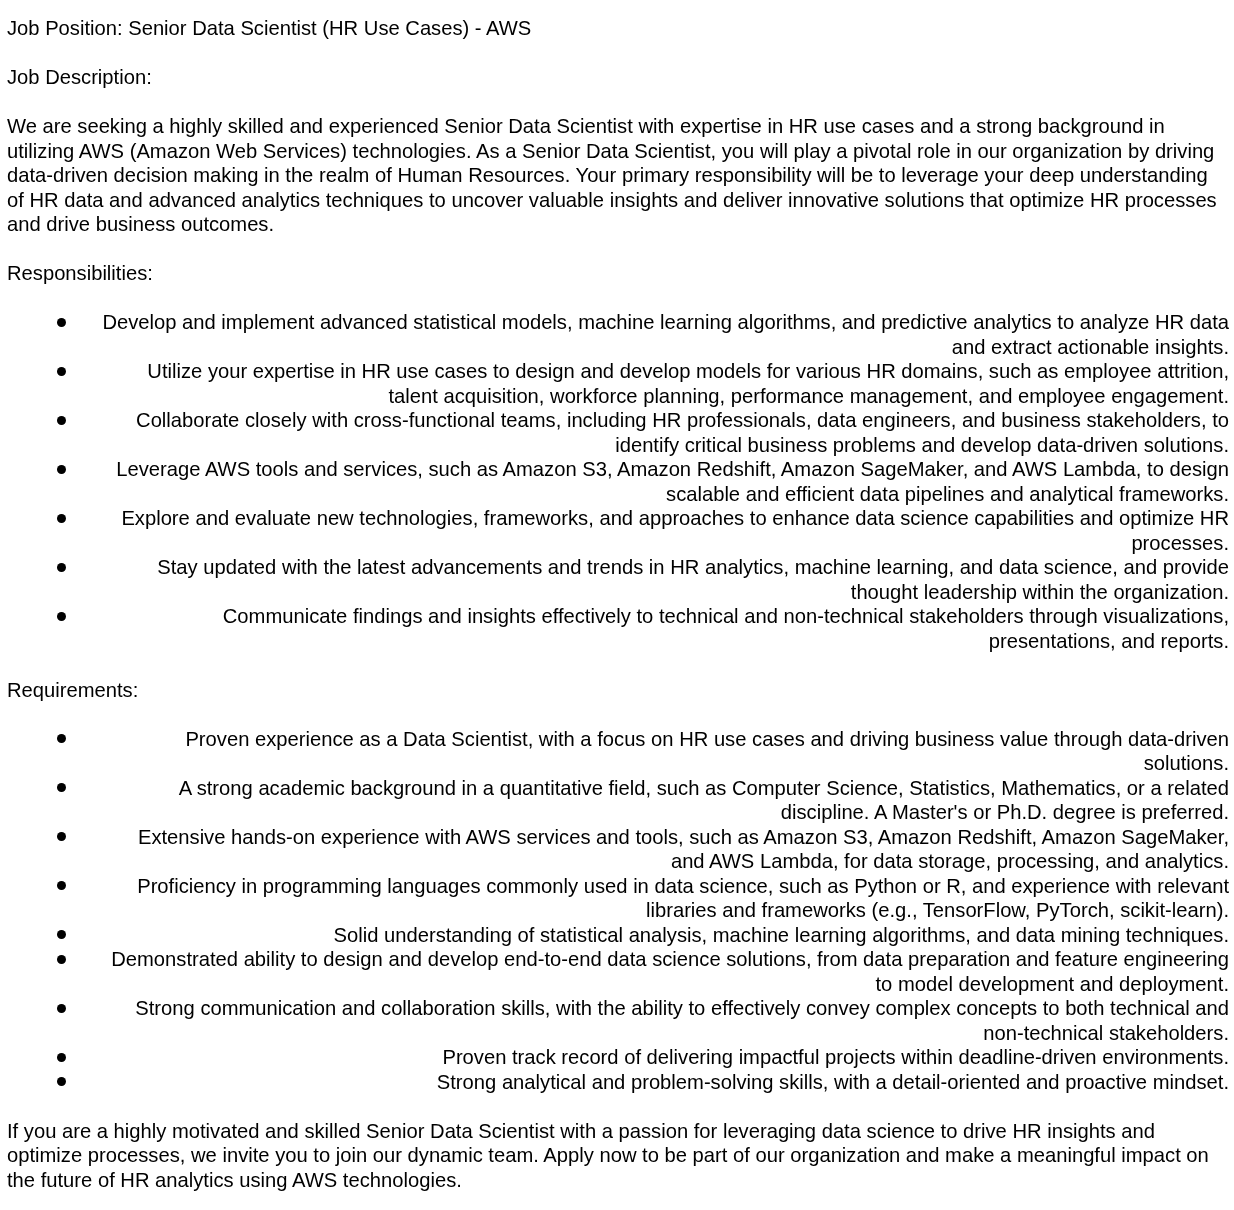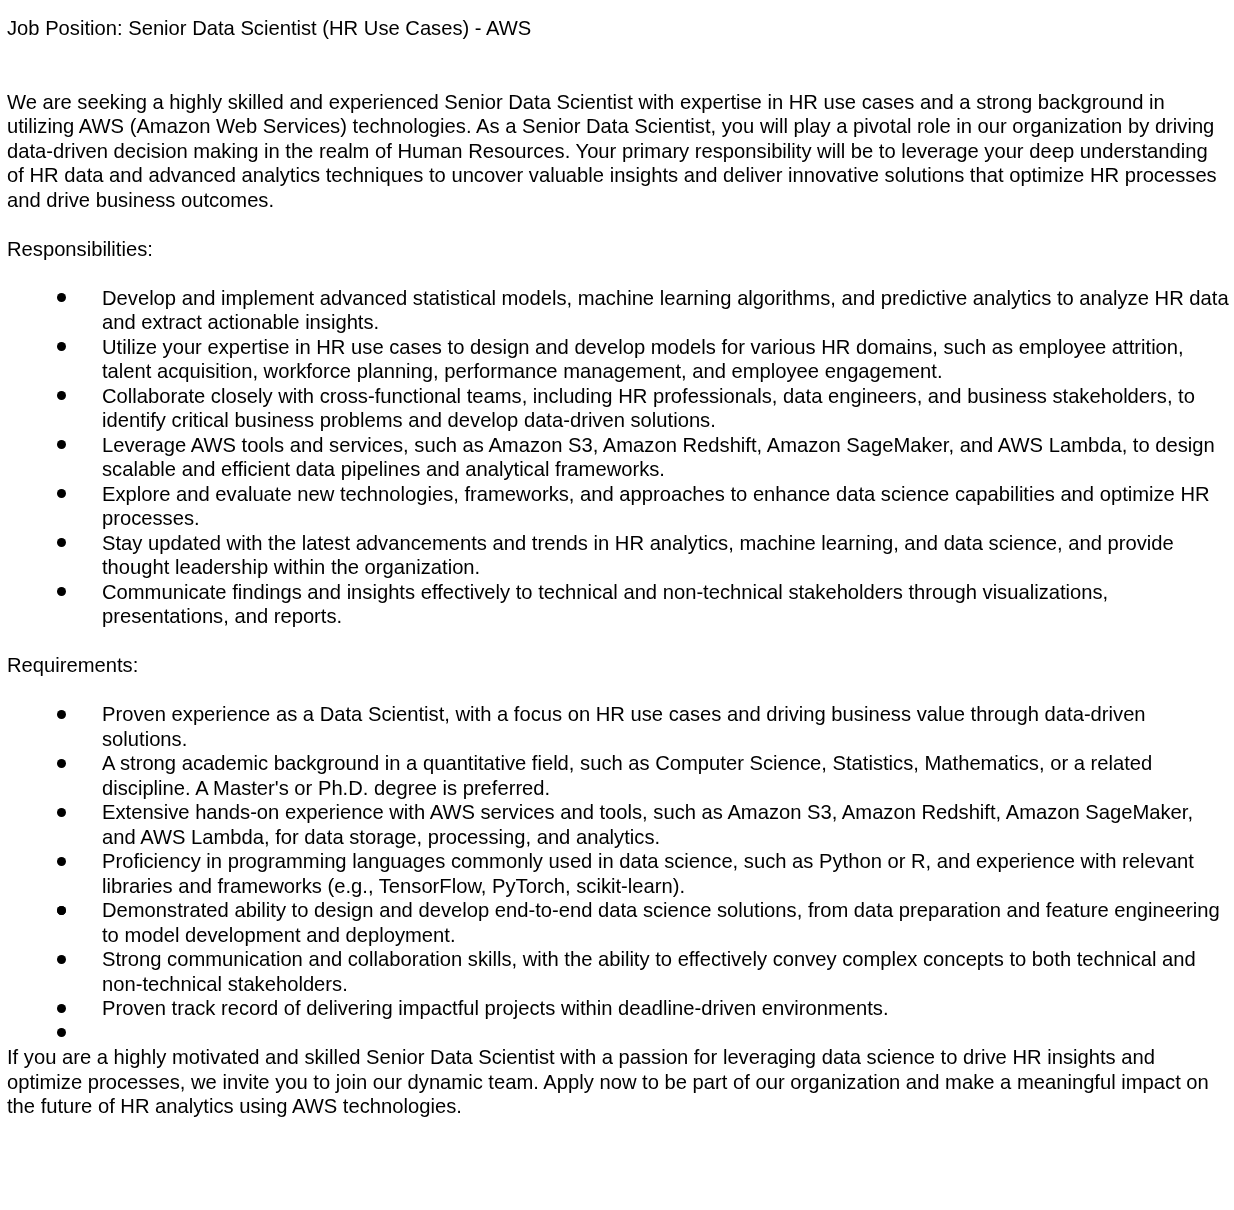--- a/index.html
+++ b/index.html
@@ -27,20 +27,21 @@
     }
     .gap { height: 24.5px; }
     ul.bullets {
       list-style: none;
       margin: 0;
       padding: 0;
     }
     ul.bullets li {
       position: relative;
       padding-left: 95px;
+      text-align: right;
     }
     ul.bullets li .bullet {
       position: absolute;
       left: 47px;
       top: 0;
       width: 14px;
       text-align: center;
     }
     ul.bullets li .bullet::before {
       content: "";
@@ -53,20 +54,21 @@
       margin-top: -3px;
     }
   </style>
 </head>
 <body>
 
 <div class="doc">
   <p>Job Position: Senior Data Scientist (HR Use Cases) - AWS</p>
   <div class="gap"></div>
 
+  <p>Job Description:</p>
   <div class="gap"></div>
 
   <p>We are seeking a highly skilled and experienced Senior Data Scientist with expertise in HR use cases and a strong background in utilizing AWS (Amazon Web Services) technologies. As a Senior Data Scientist, you will play a pivotal role in our organization by driving data-driven decision making in the realm of Human Resources. Your primary responsibility will be to leverage your deep understanding of HR data and advanced analytics techniques to uncover valuable insights and deliver innovative solutions that optimize HR processes and drive business outcomes.</p>
   <div class="gap"></div>
 
   <p>Responsibilities:</p>
   <div class="gap"></div>
 
   <ul class="bullets">
     <li><span class="bullet"></span><span>Develop and implement advanced statistical models, machine learning algorithms, and predictive analytics to analyze HR data and extract actionable insights.</span></li>
@@ -80,22 +82,22 @@
   <div class="gap"></div>
 
   <p>Requirements:</p>
   <div class="gap"></div>
 
   <ul class="bullets">
     <li><span class="bullet"></span><span>Proven experience as a Data Scientist, with a focus on HR use cases and driving business value through data-driven solutions.</span></li>
     <li><span class="bullet"></span><span>A strong academic background in a quantitative field, such as Computer Science, Statistics, Mathematics, or a related discipline. A Master's or Ph.D. degree is preferred.</span></li>
     <li><span class="bullet"></span><span>Extensive hands-on experience with AWS services and tools, such as Amazon S3, Amazon Redshift, Amazon SageMaker, and AWS Lambda, for data storage, processing, and analytics.</span></li>
     <li><span class="bullet"></span><span>Proficiency in programming languages commonly used in data science, such as Python or R, and experience with relevant libraries and frameworks (e.g., TensorFlow, PyTorch, scikit-learn).</span></li>
-    <li><span class="bullet"></span></li>
+    <li><span class="bullet"></span><span>Solid understanding of statistical analysis, machine learning algorithms, and data mining techniques.</span></li>
     <li><span class="bullet"></span><span>Demonstrated ability to design and develop end-to-end data science solutions, from data preparation and feature engineering to model development and deployment.</span></li>
     <li><span class="bullet"></span><span>Strong communication and collaboration skills, with the ability to effectively convey complex concepts to both technical and non-technical stakeholders.</span></li>
     <li><span class="bullet"></span><span>Proven track record of delivering impactful projects within deadline-driven environments.</span></li>
-    <li><span class="bullet"></span></li>
+    <li><span class="bullet"></span><span>Strong analytical and problem-solving skills, with a detail-oriented and proactive mindset.</span></li>
   </ul>
   <div class="gap"></div>
 
   <p>If you are a highly motivated and skilled Senior Data Scientist with a passion for leveraging data science to drive HR insights and optimize processes, we invite you to join our dynamic team. Apply now to be part of our organization and make a meaningful impact on the future of HR analytics using AWS technologies.</p>
 </div>
 
 </body></html>

